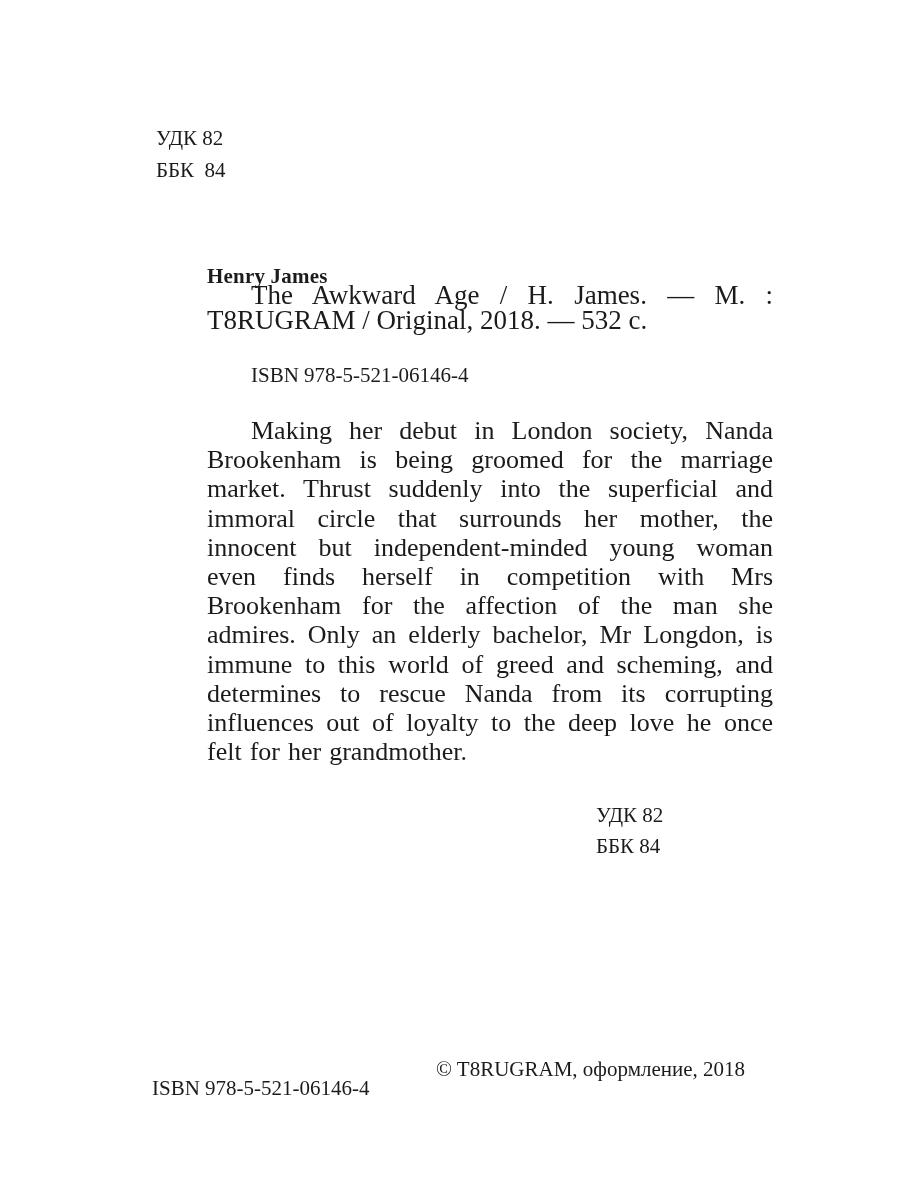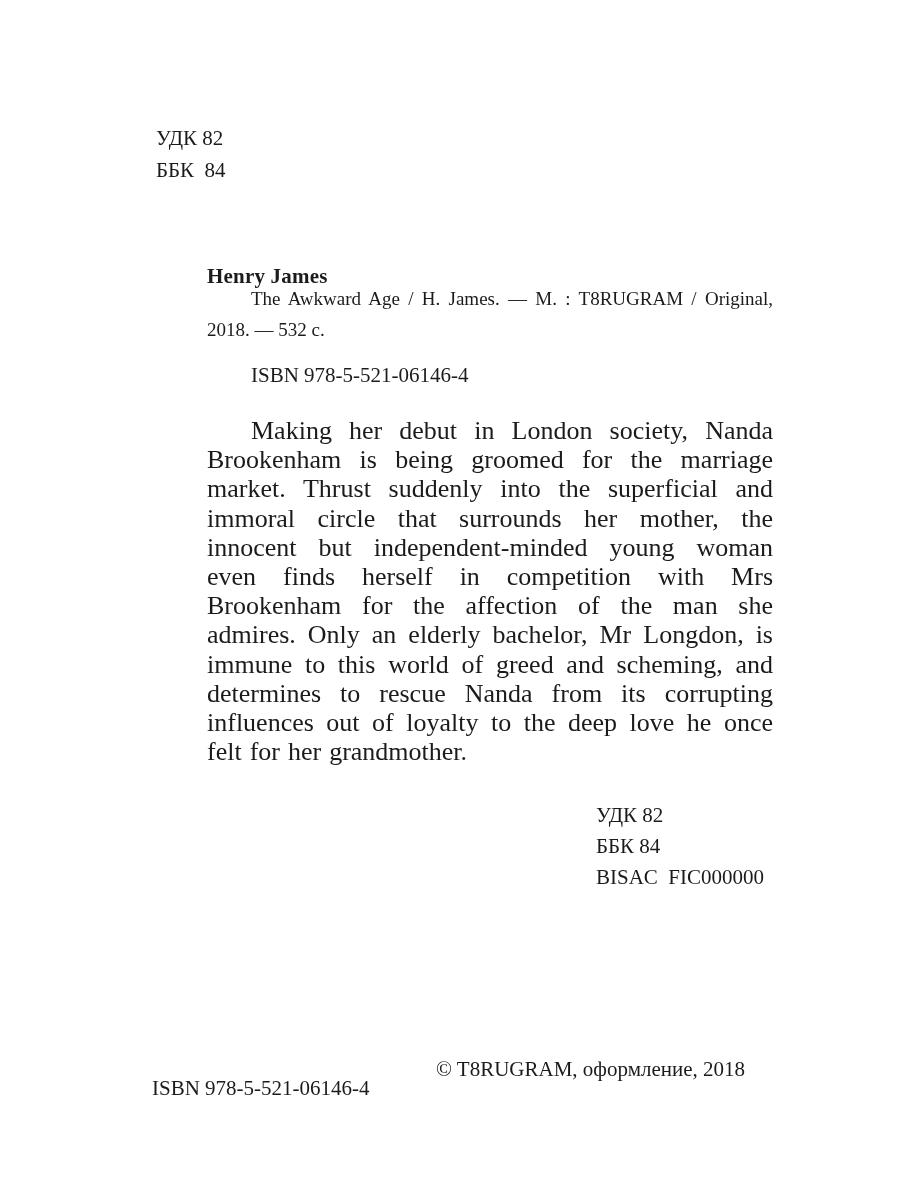--- a/index.html
+++ b/index.html
@@ -31,22 +31,22 @@
     font-size: 21px;
     font-weight: bold;
     letter-spacing: 0.2px;
   }
 
   .bib-entry {
     position: absolute;
     left: 195px;
     top: 271px;
     width: 566px;
-    font-size: 19px;
-    line-height: 31px;
+    font-size: 27px;
+    line-height: 25px;
     text-align: justify;
     text-indent: 44px;
   }
 
   .isbn-mid {
     position: absolute;
     left: 239px;
     top: 351px;
     font-size: 21px;
   }
@@ -101,21 +101,20 @@
 
   <p class="bib-entry">The Awkward Age / H. James. — M. : T8RUGRAM / Original, 2018. — 532 с.</p>
 
   <p class="isbn-mid">ISBN 978-5-521-06146-4</p>
 
   <p class="annotation">Making her debut in London society, Nanda Brookenham is being groomed for the marriage market. Thrust suddenly into the superficial and immoral circle that surrounds her mother, the innocent but independent-minded young woman even finds herself in competition with Mrs Brookenham for the affection of the man she admires. Only an elderly bachelor, Mr Longdon, is immune to this world of greed and scheming, and determines to rescue Nanda from its corrupting influences out of loyalty to the deep love he once felt for her grandmother.</p>
 
   <div class="right-codes">
     <div class="pre">УДК 82</div>
     <div class="pre">ББК 84</div>
-    <div class="pre">BISAC  FIC000000</div>
   </div>
 
   <div class="footer-isbn">ISBN 978-5-521-06146-4</div>
 
   <div class="footer-copy">
     <div>© T8RUGRAM, оформление, 2018</div>
   </div>
 
 </div>
 

